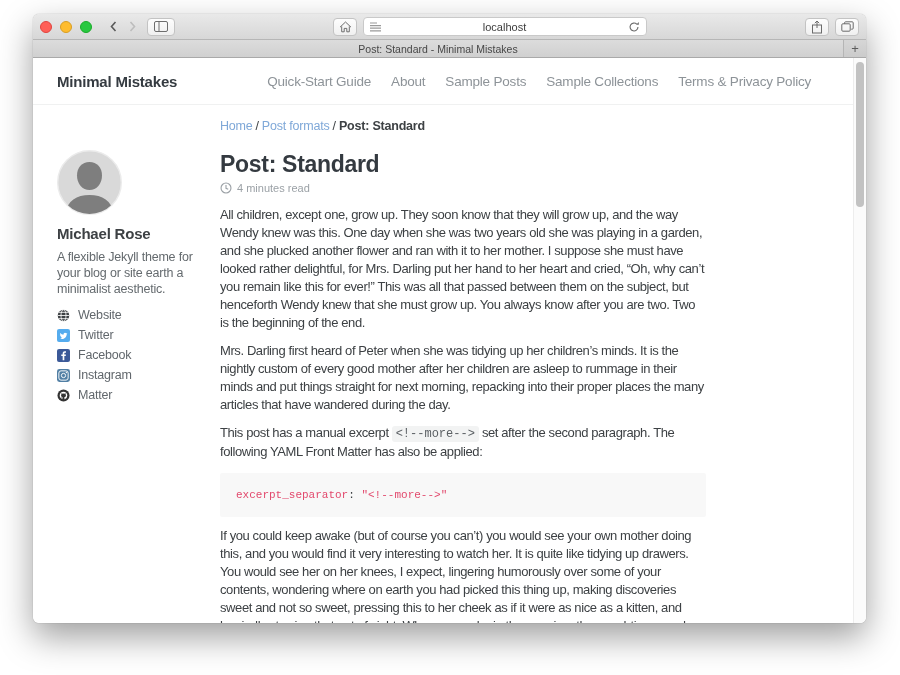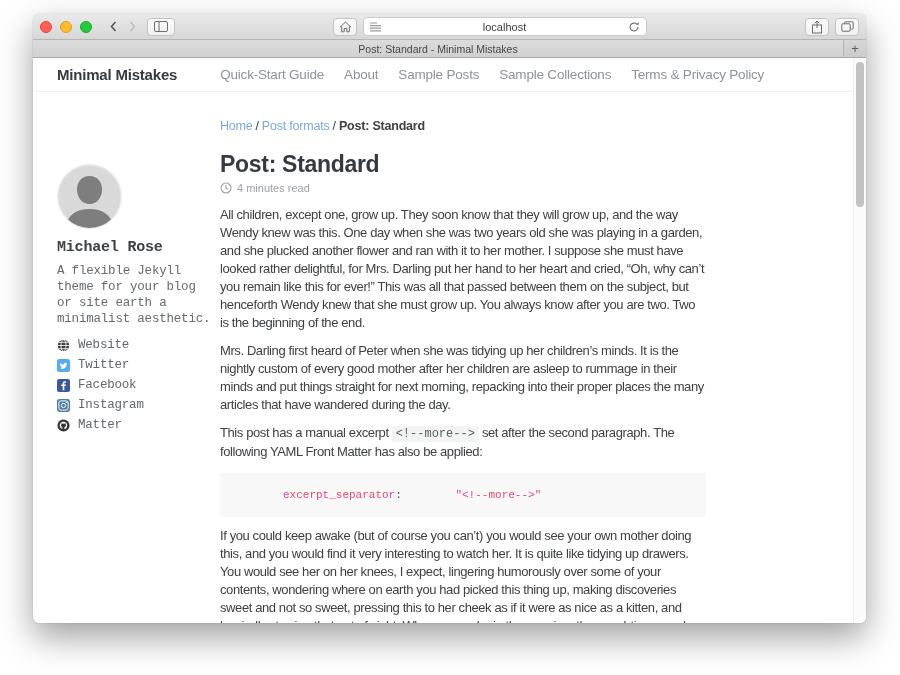--- a/index.html
+++ b/index.html
@@ -65,34 +65,35 @@
   .scroll-track {
     position:absolute; right:0; top:0; width:13px; height:100%;
     background:#fbfbfb; border-left:1px solid #ededed;
   }
   .scroll-thumb {
     position:absolute; right:2.5px; top:4px; width:8px; height:145px;
     background:#c2c2c2; border-radius:4px;
   }
 
   .masthead {
-    height:34px; display:flex; align-items:center; padding-left:24px;
+    height:47px; display:flex; align-items:center; padding-left:24px;
     border-bottom:1px solid #f0f1f1;
+    gap:47px;
   }
   .site-title { font-size:15px; font-weight:bold; color:#353b41; margin-right:43px; letter-spacing:-0.2px; }
   .site-nav { display:flex; gap:20px; }
   .site-nav a { font-size:13.5px; color:#8d9398; text-decoration:none; letter-spacing:-0.2px; }
 
   .breadcrumb { position:absolute; left:187px; top:61px; font-size:12.5px; color:#3d4144; letter-spacing:-0.2px; }
   .breadcrumb a { color:#7fa8d8; text-decoration:none; }
   .breadcrumb .sep { margin:0 3px; }
   .breadcrumb .current { font-weight:bold; }
 
   
-  .author-sidebar { position:absolute; left:24px; top:106px; width:155px;font-family:Liberation Mono, monospace; }
+  .author-sidebar { position:absolute; left:24px; top:92px; width:155px; }
   .avatar { width:65px; height:65px; display:block; }
   .author-name { margin-top:10px; font-size:15px; font-weight:600; color:#3d4144; letter-spacing:-0.2px; }
   .author-bio { margin-top:7px; font-size:12.5px; line-height:16px; color:#646a6e; letter-spacing:-0.2px; }
   .author-links { margin-top:5px; list-style:none; }
   .author-links li { display:flex; align-items:flex-end; gap:8px; height:20px; }
   .author-links a { font-size:12.5px; color:#61676c; text-decoration:none; letter-spacing:-0.2px; }
   .author-links .li-icon { width:13px; height:13px; display:flex; }
 
   
   .main-col { position:absolute; left:187px; top:94px; width:486px; }
@@ -101,21 +102,21 @@
   .main-col p { margin-top:10px; font-size:13px; line-height:18px; color:#3d4144; letter-spacing:-0.4px; }
   .main-col p.first { margin-top:12px; }
   .inline-code {
     font-family:"Liberation Mono", monospace; font-size:12px; color:#5a5f63;
     background:#f2f3f3; border-radius:3px; padding:1px 4px; margin:0 3px; letter-spacing:0;
   }
   .code-block {
     margin-top:12px; background:#f8f8f8; border-radius:2px; padding:14px 16px;
     font-family:"Liberation Mono", monospace; font-size:11px; line-height:16px;
   }
-  .code-key, .code-val { color:#e2496d;margin-left:47px; }
+  .code-key, .code-val { color:#e2496d; }
   .code-punct { color:#3d4144; }
 </style>
 </head>
 <body>
 
 <div class="stage">
   <div class="window">
 
     <div class="toolbar">
       <div class="traffic">

